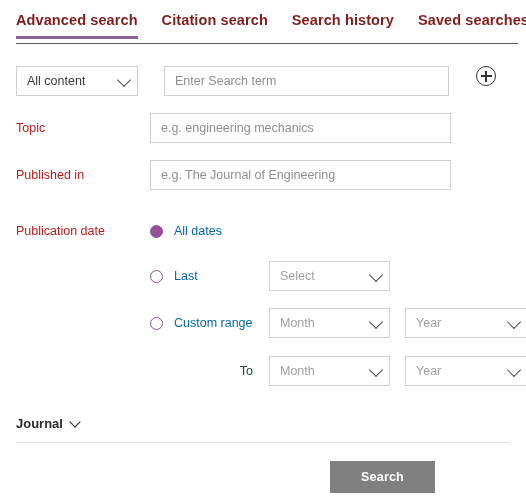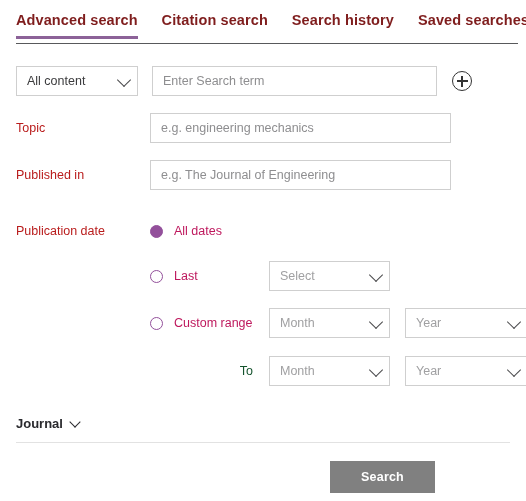--- a/index.html
+++ b/index.html
@@ -119,21 +119,22 @@
     border-right: 1.6px solid #4a4a4c;
     border-bottom: 1.6px solid #4a4a4c;
     transform: rotate(45deg);
     pointer-events: none;
   }
 
   
   .search-row {
     margin-top: 22px;
     display: flex;
-    align-items: center;
+    align-items: flex-start;
+    gap: 12px;
   }
   .sel-content { width: 122px; flex: 0 0 122px; }
   .term-input {
     width: 285px;
     flex: 0 0 285px;
     margin-left: 14px;
   }
   .plus-btn {
     width: 18px;
     height: 18px;
@@ -171,21 +172,21 @@
     background: #fff;
     flex: 0 0 13px;
     cursor: pointer;
   }
   .radio.checked {
     background: #93509b;
     border-color: #93509b;
   }
   .radio-label {
     font-size: 12.5px;
-    color: #be185d;
+    color: #0369a1;
     margin-left: 11px;
     width: 95px;
     flex: 0 0 95px;
     cursor: pointer;
   }
   .radio-spacer { width: 134px; flex: 0 0 134px; }
 
   .sel-small { width: 121px; flex: 0 0 121px; }
   .sel-month { width: 121px; flex: 0 0 121px; }
   .sel-year { width: 123px; flex: 0 0 123px; margin-left: 15px; }

